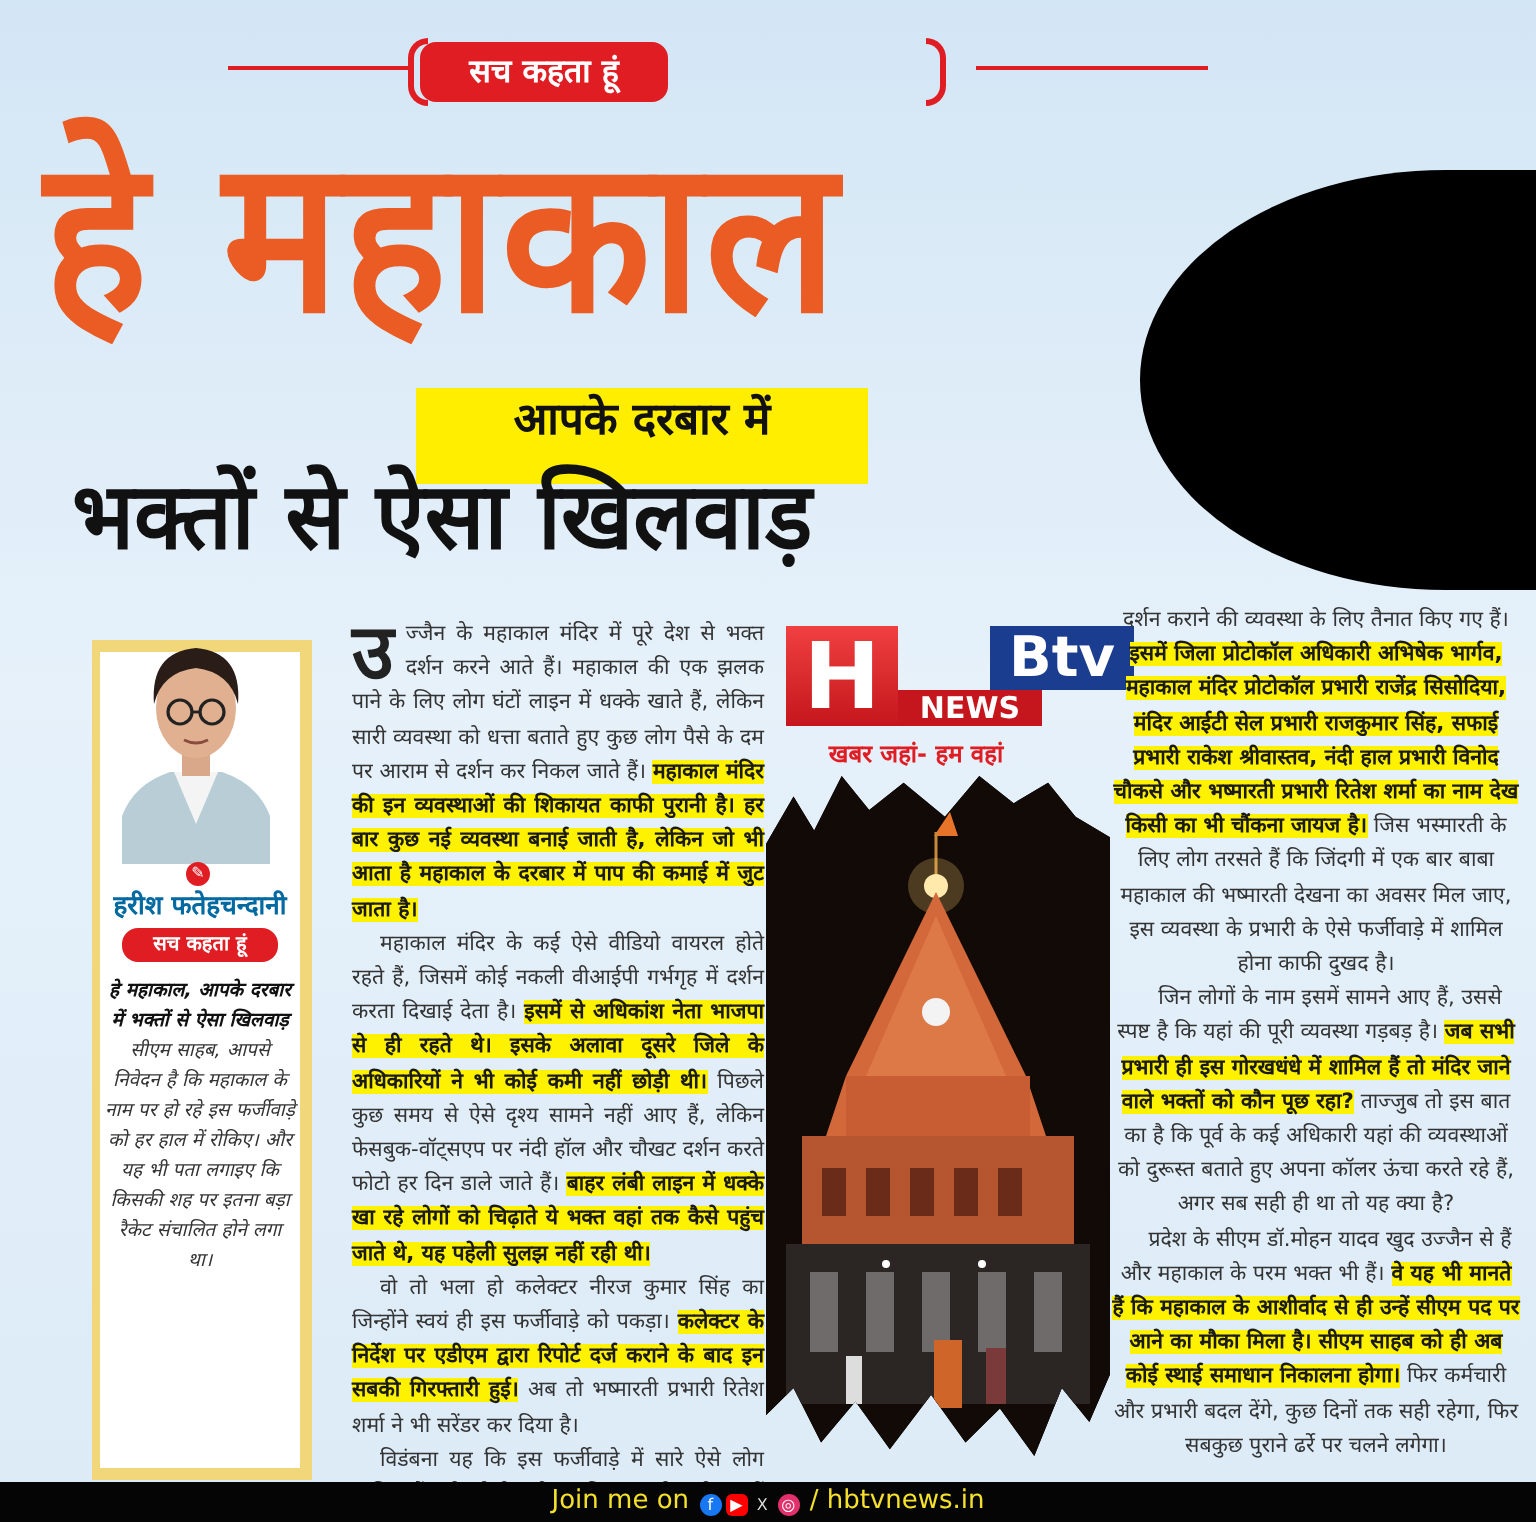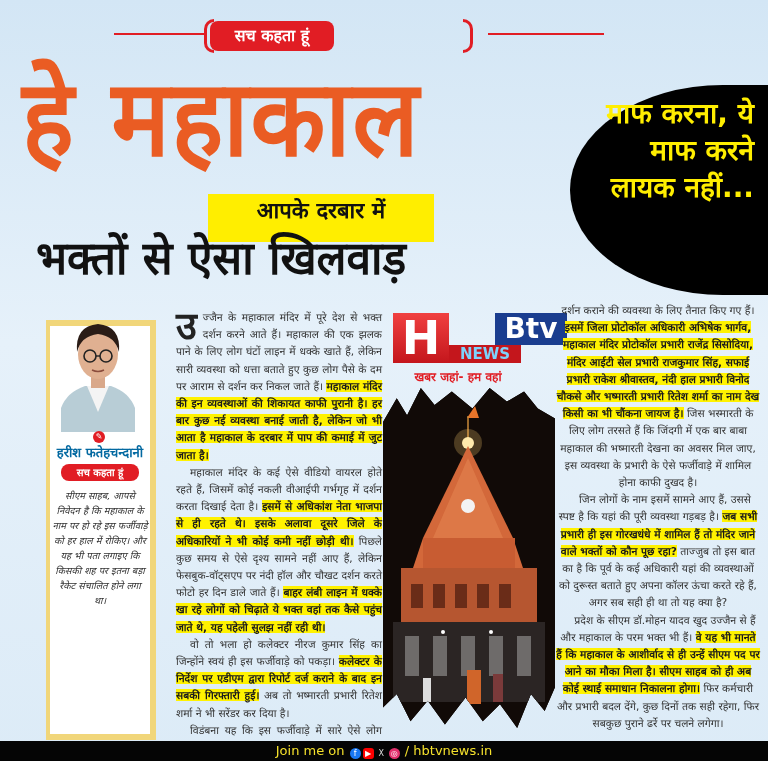--- a/index.html
+++ b/index.html
@@ -109,21 +109,21 @@
     position: absolute; left: 0; top: 0; width: 56px; height: 50px;
     background: linear-gradient(180deg,#f04040,#c4161c); color: #fff;
     font: bold 46px/50px "DejaVu Sans", sans-serif; text-align: center;
   }
   .logo-btv {
     position: absolute; left: 56px; top: 0; width: 72px; height: 32px; background: #1a3d8f;
     color: #fff; font: bold 28px/32px "DejaVu Sans", sans-serif; text-align: center; margin-left: 46px;
   }
   .logo-news {
     position: absolute; left: 56px; top: 32px; width: 72px; height: 18px; background: #c4161c;
-    color: #7dd3fc; font: bold 15px/18px "DejaVu Sans", sans-serif; text-align: center;
+    color: #ffffff; font: bold 15px/18px "DejaVu Sans", sans-serif; text-align: center;
   }
   .tagline {
     position: absolute; left: 393px; top: 368px; width: 130px;
     color: #e11d24; font-size: 12px; font-weight: bold; text-align: center;
   }
   .temple {
     position: absolute; left: 383px; top: 388px; width: 172px; height: 340px;
     background: #120b08;
     clip-path: polygon(0% 10%, 8% 3%, 14% 8%, 22% 0%, 30% 5%, 40% 1%, 52% 6%, 62% 0%, 72% 4%, 82% 1%, 90% 6%, 100% 9%, 100% 88%, 94% 95%, 86% 90%, 78% 100%, 68% 93%, 58% 98%, 48% 91%, 36% 99%, 26% 92%, 16% 98%, 8% 90%, 0% 94%);
   }
@@ -151,41 +151,41 @@
     <div class="top-bracket l"></div>
     <div class="top-bracket r"></div>
   </div>
   <div class="top-tag">सच कहता हूं</div>
 
   <div class="headline-main">हे महाकाल</div>
   <div class="subhead-yellow">आपके दरबार में</div>
   <div class="headline-black">भक्तों से ऐसा खिलवाड़</div>
 
   <div class="callout"></div>
-  <div class="callout-text">माफ करना, ये माफ करने लायक नहीं...</div>
 
   <div class="card-frame"></div>
   <div class="card"></div>
   <div class="portrait">
     <svg viewBox="0 0 82 120" width="82" height="120">
       <path d="M4 120 L4 96 Q10 80 28 74 L54 74 Q72 80 78 96 L78 120 Z" fill="#b8cdd6"></path>
       <path d="M30 74 L41 100 L52 74 Z" fill="#f4f4f4"></path>
       <rect x="34" y="60" width="14" height="16" fill="#d9a88a"></rect>
       <ellipse cx="41" cy="42" rx="20" ry="25" fill="#e0b091"></ellipse>
       <path d="M20 40 Q18 14 41 12 Q64 14 62 40 Q58 24 41 22 Q24 24 20 40 Z" fill="#2a1c16"></path>
       <circle cx="33" cy="44" r="6" fill="none" stroke="#222" stroke-width="1.6"></circle>
       <circle cx="49" cy="44" r="6" fill="none" stroke="#222" stroke-width="1.6"></circle>
       <line x1="39" y1="44" x2="43" y2="44" stroke="#222" stroke-width="1.4"></line>
       <path d="M35 58 Q41 61 47 58" stroke="#8a4c3c" stroke-width="1.4" fill="none"></path>
     </svg>
   </div>
   <div class="author-icon">✎</div>
   <div class="author-name">हरीश फतेहचन्दानी</div>
   <div class="author-tag">सच कहता हूं</div>
   <div class="card-body">
+    <div class="b">हे महाकाल, आपके दरबार में भक्तों से ऐसा खिलवाड़</div>
     <div class="n">सीएम साहब, आपसे निवेदन है कि महाकाल के नाम पर हो रहे इस फर्जीवाड़े को हर हाल में रोकिए। और यह भी पता लगाइए कि किसकी शह पर इतना बड़ा रैकेट संचालित होने लगा था।</div>
   </div>
 
   <div class="col col1">
     <p>
       <span class="dropcap">उ</span>
       <span>ज्जैन के महाकाल मंदिर में पूरे देश से भक्त दर्शन करने आते हैं। महाकाल की एक झलक पाने के लिए लोग घंटों लाइन में धक्के खाते हैं, लेकिन सारी व्यवस्था को धत्ता बताते हुए कुछ लोग पैसे के दम पर आराम से दर्शन कर निकल जाते हैं।</span>
       <span class="hl">महाकाल मंदिर की इन व्यवस्थाओं की शिकायत काफी पुरानी है। हर बार कुछ नई व्यवस्था बनाई जाती है, लेकिन जो भी आता है महाकाल के दरबार में पाप की कमाई में जुट जाता है।</span>
     </p>
     <p class="indent">

